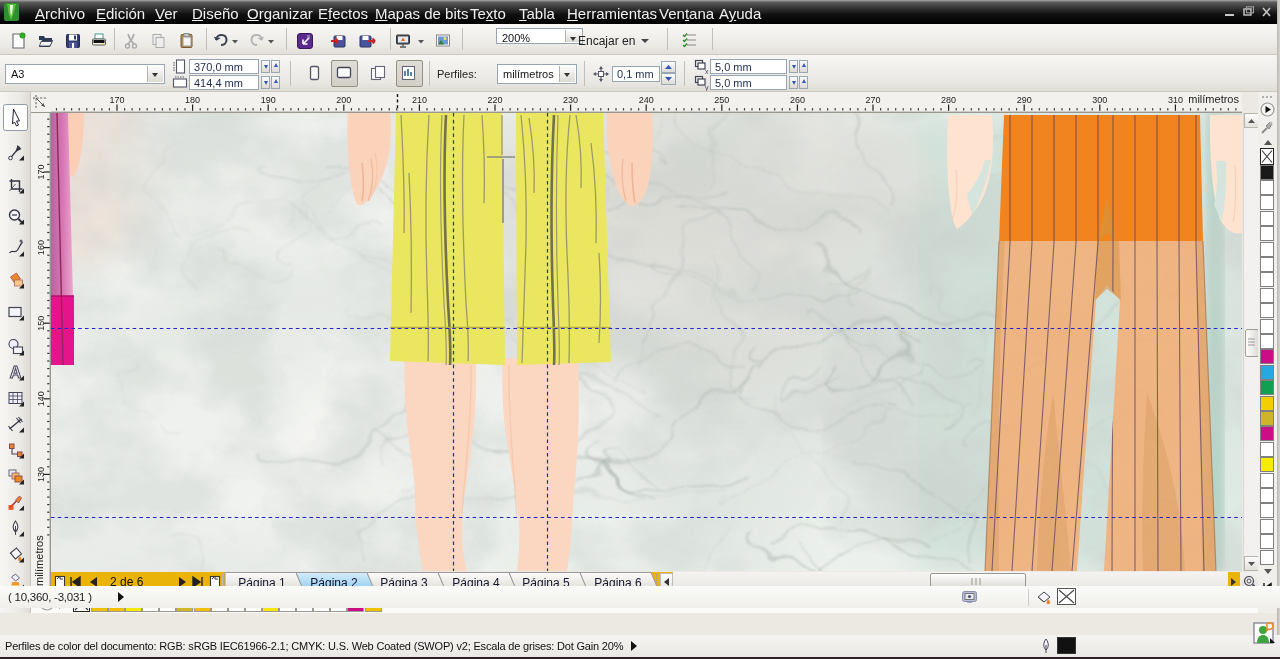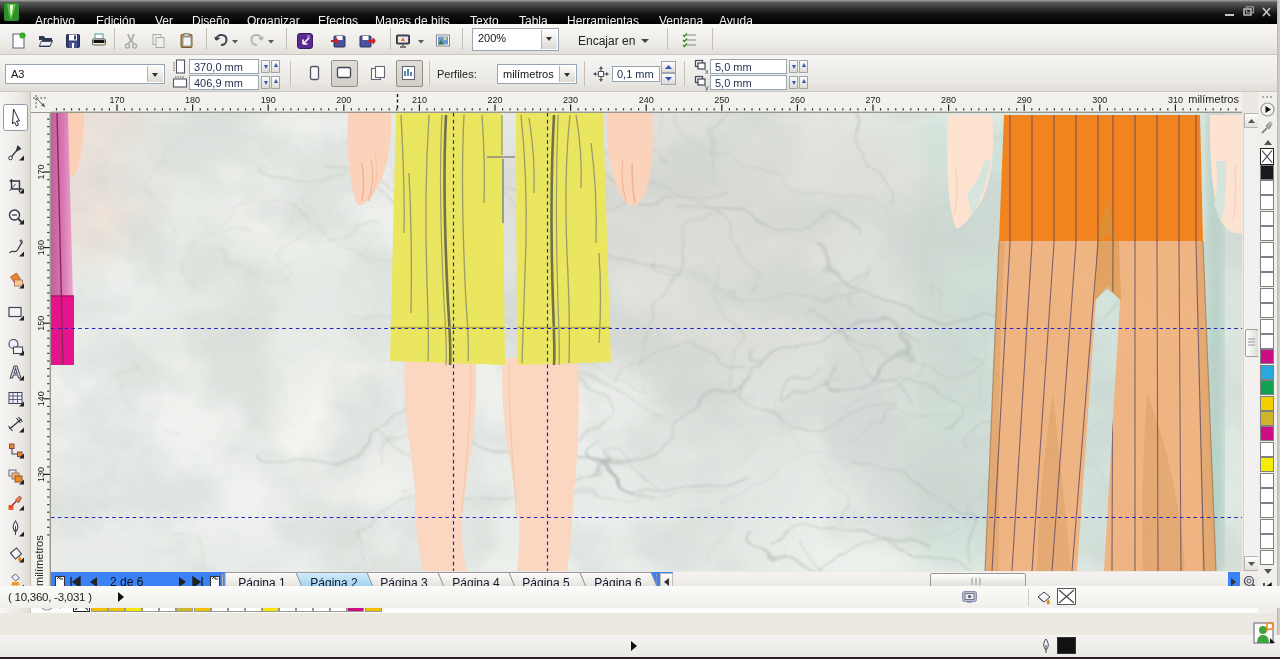--- a/index.html
+++ b/index.html
@@ -1,20 +1,20 @@
 <!DOCTYPE html>
 <html><head>
 <meta charset="utf-8">
 <style>
 html,body{margin:0;padding:0;}
 body{width:1280px;height:659px;overflow:hidden;font-family:"Liberation Sans",sans-serif;position:relative;background:#ece9e3;}
 .abs{position:absolute;}
 
 #menubar{left:0;top:0;width:1280px;height:24px;background:linear-gradient(#a8a8a8 0%,#5a5a5a 10%,#2e2e2e 38%,#111 60%,#000 100%);}
-.menu{position:absolute;top:14px;font-size:12px;color:#f0f0f0;white-space:nowrap;}
+.menu{position:absolute;top:5px;font-size:15px;color:#f0f0f0;white-space:nowrap;}
 .menu u{text-decoration:underline;}
 
 #toolbar{left:0;top:24px;width:1280px;height:31px;background:linear-gradient(#f9f8f6,#eceae5 70%,#e2dfd9);border-bottom:1px solid #cbc8c1;box-sizing:border-box;}
 #propbar{left:0;top:55px;width:1280px;height:37px;background:linear-gradient(#f7f6f4,#eae8e3 75%,#e0ddd7);border-bottom:1px solid #cbc8c1;box-sizing:border-box;}
 .tsep{position:absolute;top:4px;width:1px;height:22px;background:#c2bfb8;}
 .psep{position:absolute;top:6px;width:1px;height:25px;background:#c2bfb8;}
 .field{position:absolute;background:#fff;border:1px solid #97a5b3;box-sizing:border-box;font-size:11px;color:#1c2c4c;padding:1px 0 0 4px;}
 .combo{position:absolute;background:#fff;border:1px solid #97a5b3;box-sizing:border-box;font-size:11px;color:#111;}
 .combo .cbtxt{position:absolute;left:5px;top:3px;}
 .cbbtn{position:absolute;right:1px;top:1px;bottom:1px;width:15px;background:linear-gradient(#fdfdfd,#dcdad5);border-left:1px solid #b5b2ab;}
@@ -32,21 +32,21 @@
 
 #toolbox{left:0;top:92px;width:31px;height:521px;background:linear-gradient(90deg,#f7f6f4,#ebe9e4 70%,#dedbd5);border-right:1px solid #c6c3bc;box-sizing:border-box;}
 
 #canvas{left:51px;top:113px;width:1191px;height:458px;}
 
 #vsb{left:1243px;top:113px;width:15px;height:458px;background:#f2f1ef;border-left:1px solid #d8d6d2;box-sizing:border-box;}
 #rpal{left:1258px;top:92px;width:19px;height:521px;background:#f0efec;}
 #redge{left:1277px;top:0px;width:3px;height:659px;background:linear-gradient(90deg,#b9b6b0,#d9d6d0);}
 .sw{position:absolute;left:2px;width:14px;height:15px;background:#fff;border:1px solid #808080;box-sizing:border-box;}
 
-#tabrow{left:51px;top:572px;width:1207px;height:20px;background:#3b82f6;}
+#tabrow{left:51px;top:572px;width:1207px;height:20px;background:#eab308;}
 #palrow{left:31px;top:592px;width:1227px;height:21px;background:#fbfbfa;border-top:1px solid #d0cec9;box-sizing:border-box;}
 #status1{left:0;top:586px;width:1280px;height:22px;background:linear-gradient(#fbfbf9,#f0efec);font-size:12px;color:#222;}
 #status2{left:0;top:635px;width:1280px;height:22px;background:linear-gradient(#f5f4f2,#e9e8e4);font-size:12px;color:#111;}
 #bstrip{left:0;top:657px;width:1280px;height:2px;background:#2e1d28;}
 .dsw{position:absolute;top:2px;width:17px;height:17px;border:1px solid #9a9890;box-sizing:border-box;}
 </style>
 </head>
 <body>
 <div id="menubar" class="abs">
   <svg class="abs" style="left:4px;top:3px" width="15" height="18" viewBox="0 0 15 18">
@@ -162,37 +162,37 @@
       <path d="M6,3 L15,3 M6,8 L15,8 M6,13 L15,13" stroke="#888" stroke-width="1.2"></path>
       <path d="M2,3 L3.5,4.5 L6,1.5 M2,8 L3.5,9.5 L6,6.5 M2,13 L3.5,14.5 L6,11.5" stroke="#2a8a2a" stroke-width="1.4" fill="none"></path>
     </svg>
   <div class="tsep" style="left:114px"></div>
   <div class="tsep" style="left:206px"></div>
   <div class="tsep" style="left:286px"></div>
   <div class="tsep" style="left:390px"></div>
   <div class="tsep" style="left:462px"></div>
   <div class="tsep" style="left:667px"></div>
   <div class="tsep" style="left:712px"></div>
-  <div class="combo" style="left:472px;top:4px;width:87px;height:23px">
+  <div class="combo" style="left:496px;top:4px;width:87px;height:16px">
       <span class="cbtxt">200%</span>
       <span class="cbbtn"></span>
     </div>
   <div class="lbl" style="left:578px;top:10px;font-size:12px">Encajar en</div>
   <svg class="abs" style="left:640px;top:14px" width="10" height="6">
       <path d="M1 1 L5 5 L9 1 Z" fill="#444"></path>
     </svg>
 </div>
 
 <div id="propbar" class="abs">
   <div class="combo" style="left:5px;top:64px;width:160px;height:20px;position:absolute;top:9px">
       <span class="cbtxt">A3</span>
       <span class="cbbtn"></span>
     </div>
   <div class="field" style="left:189px;top:4px;width:70px;height:15px">370,0 mm</div>
-  <div class="field" style="left:189px;top:20px;width:70px;height:15px">406,9 mm</div>
+  <div class="field" style="left:189px;top:20px;width:70px;height:15px">414,4 mm</div>
   <div class="spinpair" style="left:260px;top:5px">
       <b class="dn"></b>
       <b class="up"></b>
     </div>
   <div class="spinpair" style="left:260px;top:21px">
       <b class="dn"></b>
       <b class="up"></b>
     </div>
   <div class="psep" style="left:290px"></div>
   <div class="psep" style="left:429px"></div>
@@ -1003,20 +1003,21 @@
       <path d="M2,7 L8,2 L14,7 L8,12 Z" fill="#f4f4f8" stroke="#445" stroke-width="1"></path>
       <path d="M12,9 C14,11 15,13 13,14 C11,15 10,13 11,11 Z" fill="#e8871f"></path>
       <path d="M2,7 L8,12" stroke="#445" stroke-width="0.8"></path>
     </svg>
     <div style="position:absolute;left:1057px;top:2px;width:19px;height:17px;background:#fff;border:1px solid #555;box-sizing:border-box"></div>
     <svg style="position:absolute;left:1057px;top:2px" width="19" height="17">
       <path d="M2,2 L17,15 M17,2 L2,15" stroke="#444" stroke-width="1.1"></path>
     </svg>
   </div>
 <div id="status2" class="abs">
+    <span style="position:absolute;left:5px;top:5px;font-size:11px;letter-spacing:-0.18px">Perfiles de color del documento: RGB: sRGB IEC61966-2.1; CMYK: U.S. Web Coated (SWOP) v2; Escala de grises: Dot Gain 20%</span>
 <svg class="abs" style="left:630px;top:6px" width="8" height="10">
       <path d="M1 0 L7 5 L1 10 Z" fill="#111"></path>
     </svg>
     <svg style="position:absolute;left:1040px;top:3px" width="12" height="16" viewBox="0 0 12 16">
       <path d="M6,1 C9,5 9,9 6,12 C3,9 3,5 6,1 Z" fill="#f4f4fa" stroke="#445" stroke-width="1"></path>
       <path d="M6,7 L6,15" stroke="#445" stroke-width="1"></path>
     </svg>
     <div style="position:absolute;left:1057px;top:2px;width:19px;height:17px;background:#111;border:1px solid #333;box-sizing:border-box"></div>
     <svg style="position:absolute;left:1253px;top:-14px" width="22" height="24" viewBox="0 0 22 24">
       <rect x="1" y="2" width="19" height="20" fill="#fdfdfd" stroke="#8a8a9a" stroke-width="1.4"></rect>

